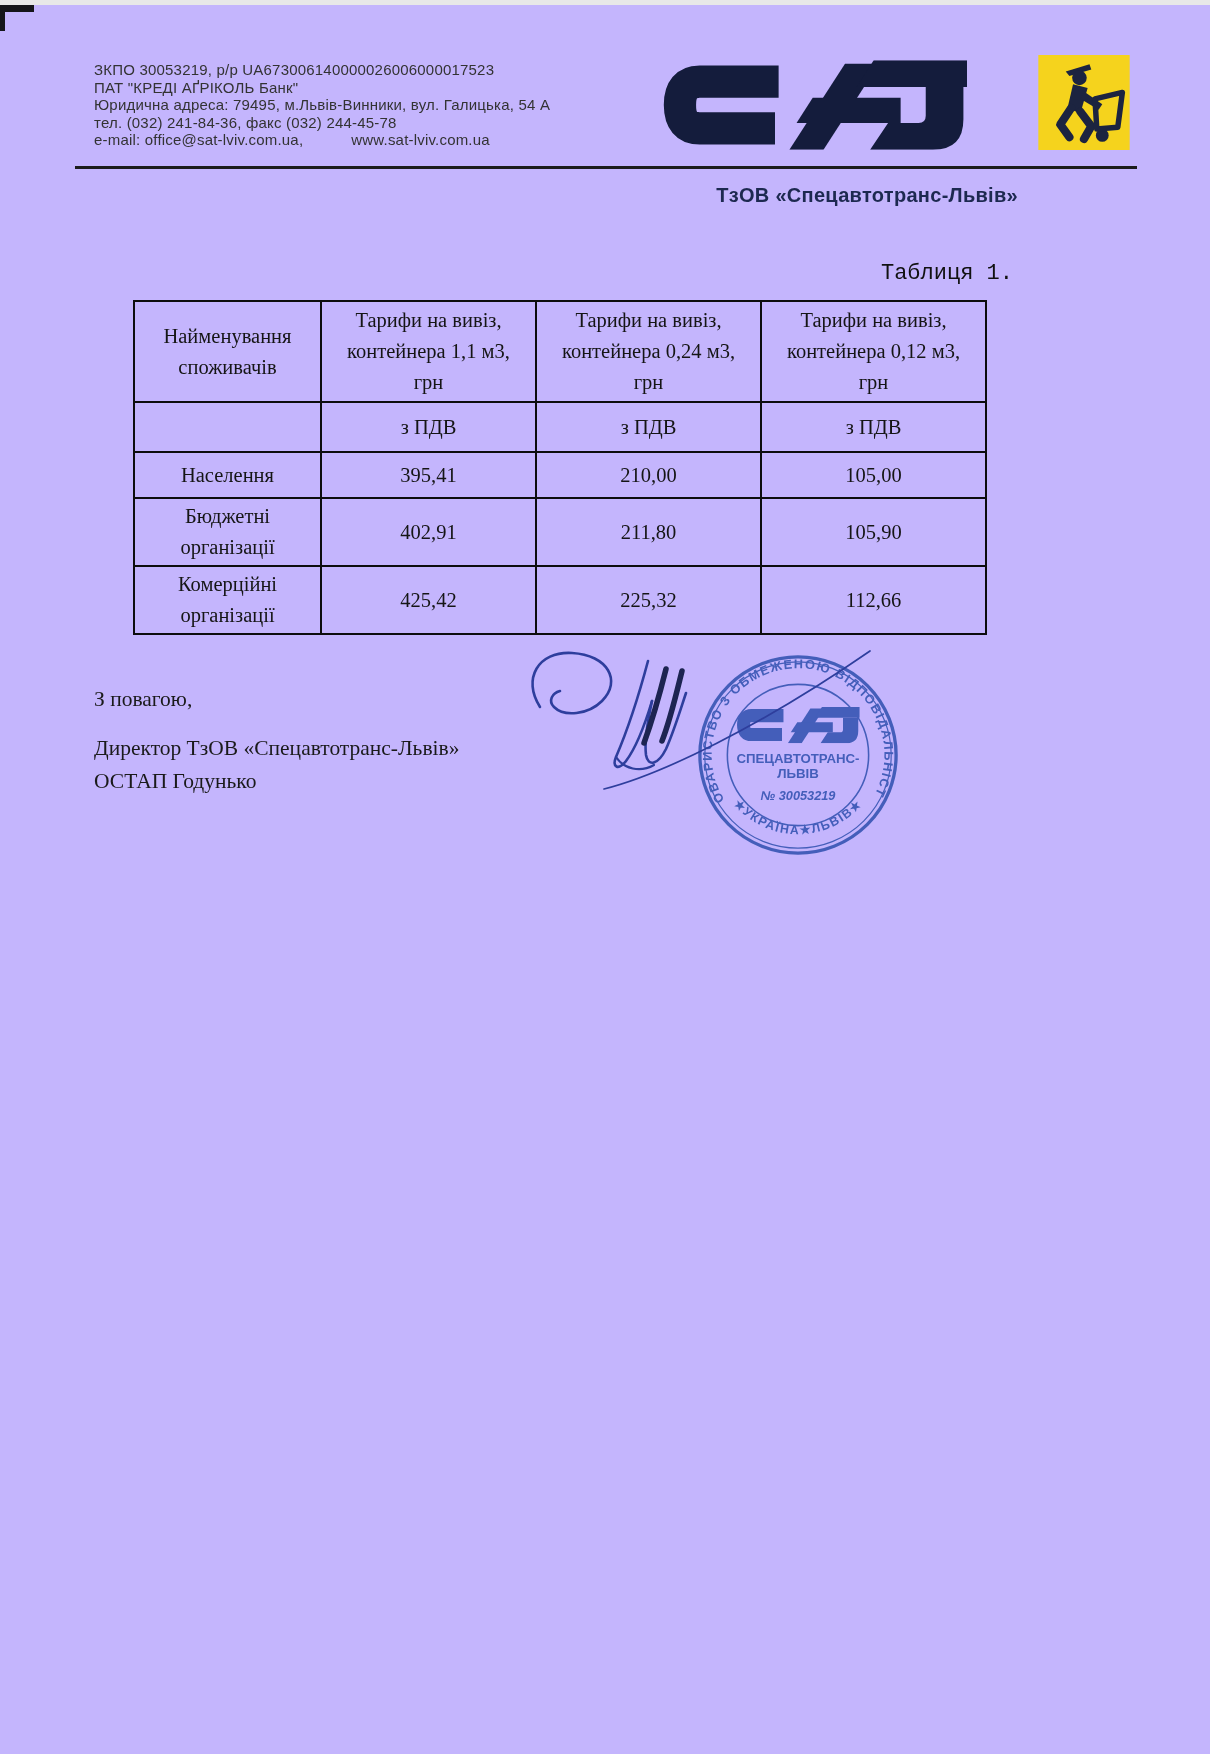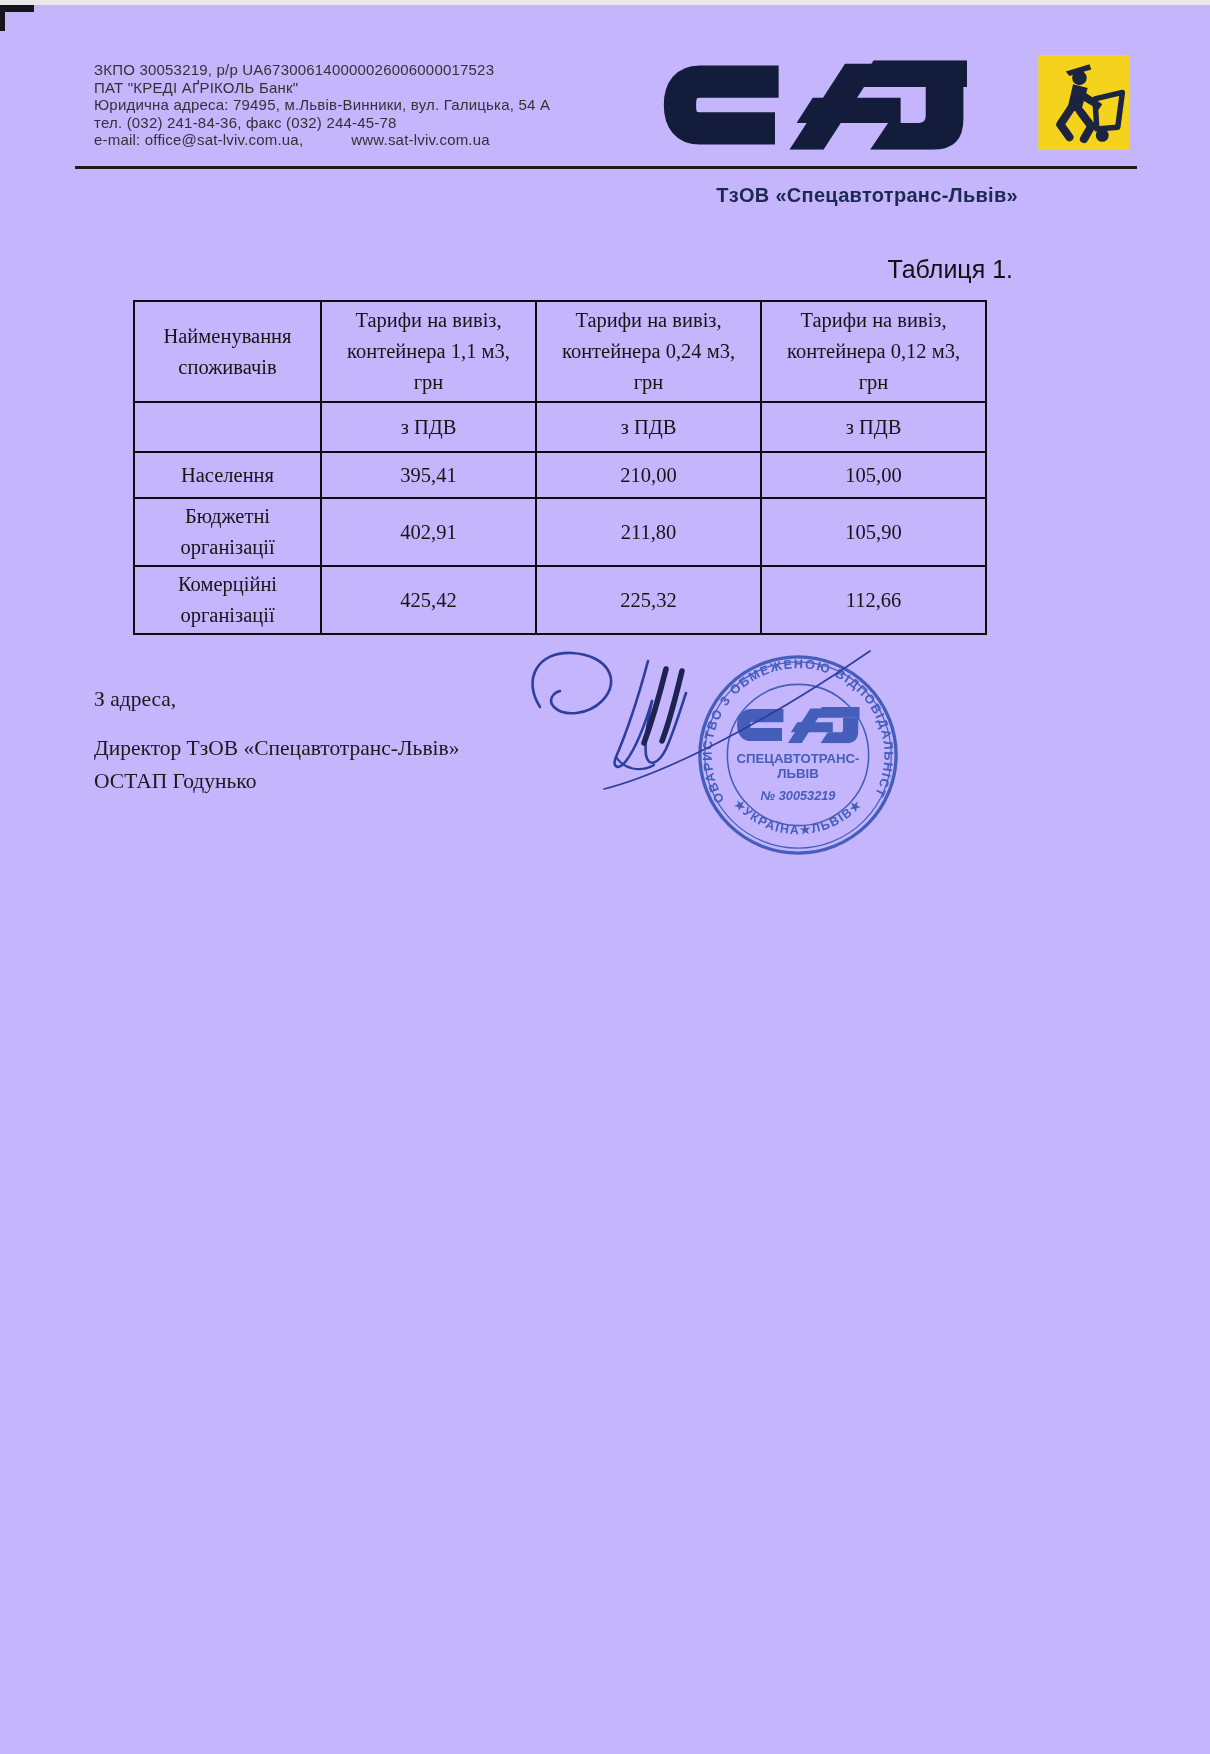--- a/index.html
+++ b/index.html
@@ -21,22 +21,22 @@
   .logo-wordmark{position:absolute;left:662px;top:54px;width:305px;height:92px;color:#141c3c;}
   .logo-badge{position:absolute;left:1038px;top:50px;width:92px;height:95px;}
   .lh-rule{position:absolute;left:75px;top:161px;width:1062px;height:3px;background:#1c1c1c;}
   .company-title{
     position:absolute;top:179px;right:192px;
     font-size:20px;font-weight:700;color:#1d2950;letter-spacing:.3px;
   }
 
   
   .table-caption{
-    position:absolute;top:250px;right:197px;
-    font-family:Liberation Sans, sans-serif;font-size:25px;color:#111;
+    position:absolute;top:256px;right:197px;
+    font-family:Liberation Mono, monospace;font-size:22px;color:#111;
   }
   table.tariffs{
     position:absolute;left:133px;top:295px;width:852px;
     border-collapse:collapse;table-layout:fixed;
     font-family:"Liberation Serif",serif;font-size:20.5px;color:#151515;border-radius:29px;
   }
   table.tariffs th,table.tariffs td{
     border:2px solid #0d0d0d;text-align:center;vertical-align:middle;
     font-weight:normal;padding:2px 8px;line-height:31px;
   }
@@ -151,21 +151,21 @@
       </tr>
       <tr class="r3">
         <td>Комерційні організації</td>
         <td>425,42</td>
         <td>225,32</td>
         <td>112,66</td>
       </tr>
     </tbody>
   </table>
 
-  <div class="salutation">З адреса,</div>
+  <div class="salutation">З повагою,</div>
   <div class="signer">
     <div>Директор ТзОВ «Спецавтотранс-Львів»</div>
     <div>ОСТАП Годунько</div>
   </div>
 
   <svg class="stamp" viewBox="0 0 210 210">
     <defs>
       <path id="ringTop" d="M 29 149 A 88 88 0 1 1 181 149" fill="none"></path>
       <path id="ringBottom" d="M 28 138 A 86 86 0 0 0 182 138" fill="none"></path>
     </defs>

